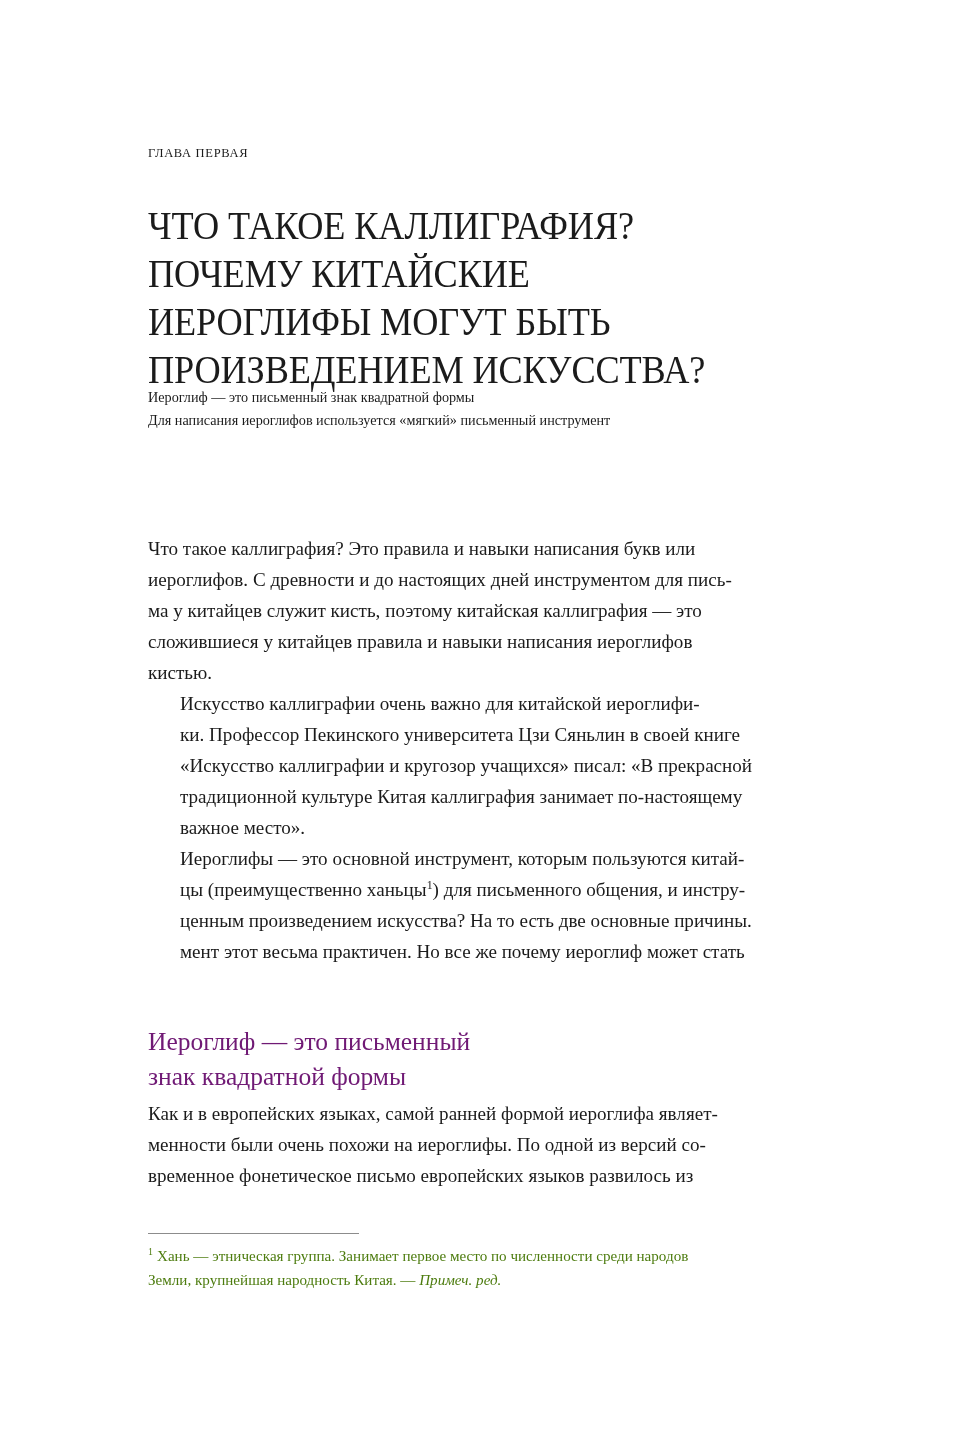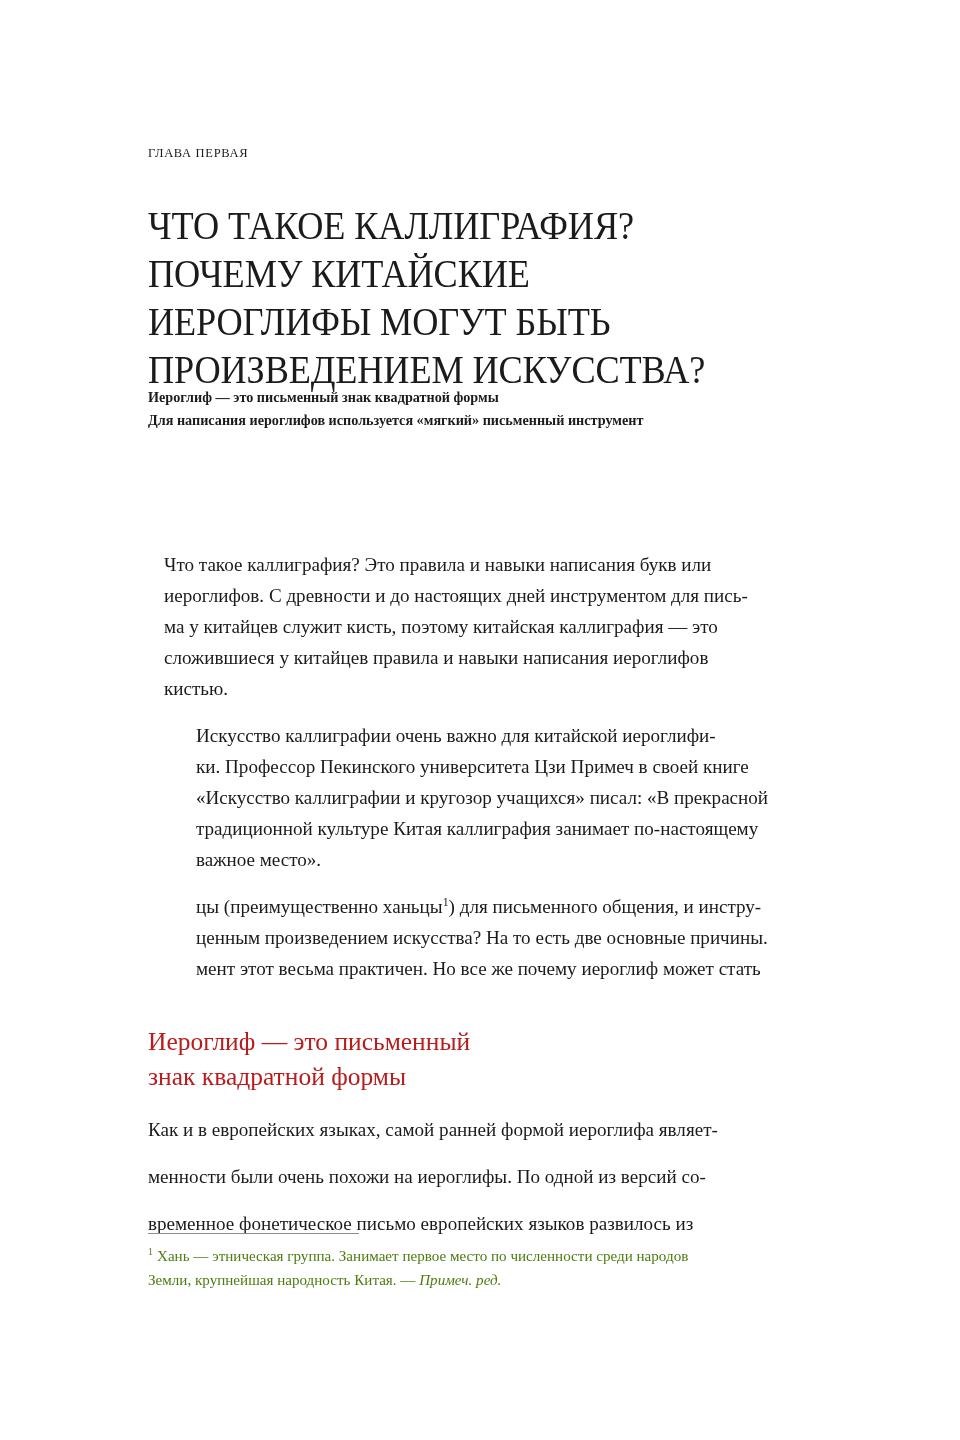--- a/index.html
+++ b/index.html
@@ -70,35 +70,34 @@
     top: 386px;
     left: 0;
     width: 676px;
     font-size: 14.2px;
     line-height: 23px;
     color: #1b1b1b;
   }
   .contents .cline {
     display: block;
     white-space: nowrap;
-    font-weight: bold;
   }
 
   
   .body-copy {
     position: absolute;
     top: 533px;
     left: 0;
     width: 676px;
     font-size: 19.1px;
     line-height: 31px;
     color: #1b1b1b;
   }
   .body-copy p {
-    margin: 16px;
+    margin: 0;
     text-align: justify;
     text-justify: inter-word;
   }
   .body-copy p.indent {
     text-indent: 32px;
   }
   
   .body-copy p .ln {
     display: block;
     white-space: nowrap;
@@ -112,21 +111,21 @@
 
   
   .section-heading {
     position: absolute;
     top: 1003px;
     left: 0;
     width: 676px;
     font-size: 25.5px;
     line-height: 35px;
     font-weight: 400;
-    color: #b91c1c;
+    color: #701a75;
   }
   .section-heading .hline {
     display: block;
     white-space: nowrap;
   }
 
   
   .body-copy-2 {
     position: absolute;
     top: 1098px;
@@ -136,21 +135,20 @@
     line-height: 31px;
     color: #1b1b1b;
   }
   .body-copy-2 p {
     margin: 0;
     text-align: justify;
   }
   .body-copy-2 p .ln {
     display: block;
     white-space: nowrap;
-    margin-top: 16px;
   }
 
   
   .footnote {
     position: absolute;
     top: 1233px;
     left: 0;
     width: 676px;
   }
   .footnote-rule {
@@ -203,27 +201,28 @@
       <p>
         <span class="ln">Что такое каллиграфия? Это правила и навыки написания букв или</span>
         <span class="ln">иероглифов. С древности и до настоящих дней инструментом для пись-</span>
         <span class="ln">ма у китайцев служит кисть, поэтому китайская каллиграфия — это</span>
         <span class="ln">сложившиеся у китайцев правила и навыки написания иероглифов</span>
         <span class="ln">кистью.</span>
       </p>
 
       <p class="indent">
         <span class="ln" style="text-indent:32px">Искусство каллиграфии очень важно для китайской иероглифи-</span>
-        <span class="ln">ки. Профессор Пекинского университета Цзи Примеч в своей книге</span>
+        <span class="ln">ки. Профессор Пекинского университета Цзи Сяньлин в своей книге</span>
         <span class="ln">«Искусство каллиграфии и кругозор учащихся» писал: «В прекрасной</span>
         <span class="ln">традиционной культуре Китая каллиграфия занимает по-настоящему</span>
         <span class="ln">важное место».</span>
       </p>
 
       <p class="indent">
+        <span class="ln" style="text-indent:32px">Иероглифы — это основной инструмент, которым пользуются китай-</span>
         <span class="ln"><span>цы (преимущественно ханьцы</span><span class="fn-ref">1</span><span>) для письменного общения, и инстру-</span></span>
         <span class="ln">ценным произведением искусства? На то есть две основные причины.</span>
         <span class="ln">мент этот весьма практичен. Но все же почему иероглиф может стать</span>
       </p>
 
     </div>
 
     <h2 class="section-heading">
       <span class="hline">Иероглиф — это письменный</span>
       <span class="hline">знак квадратной формы</span>

